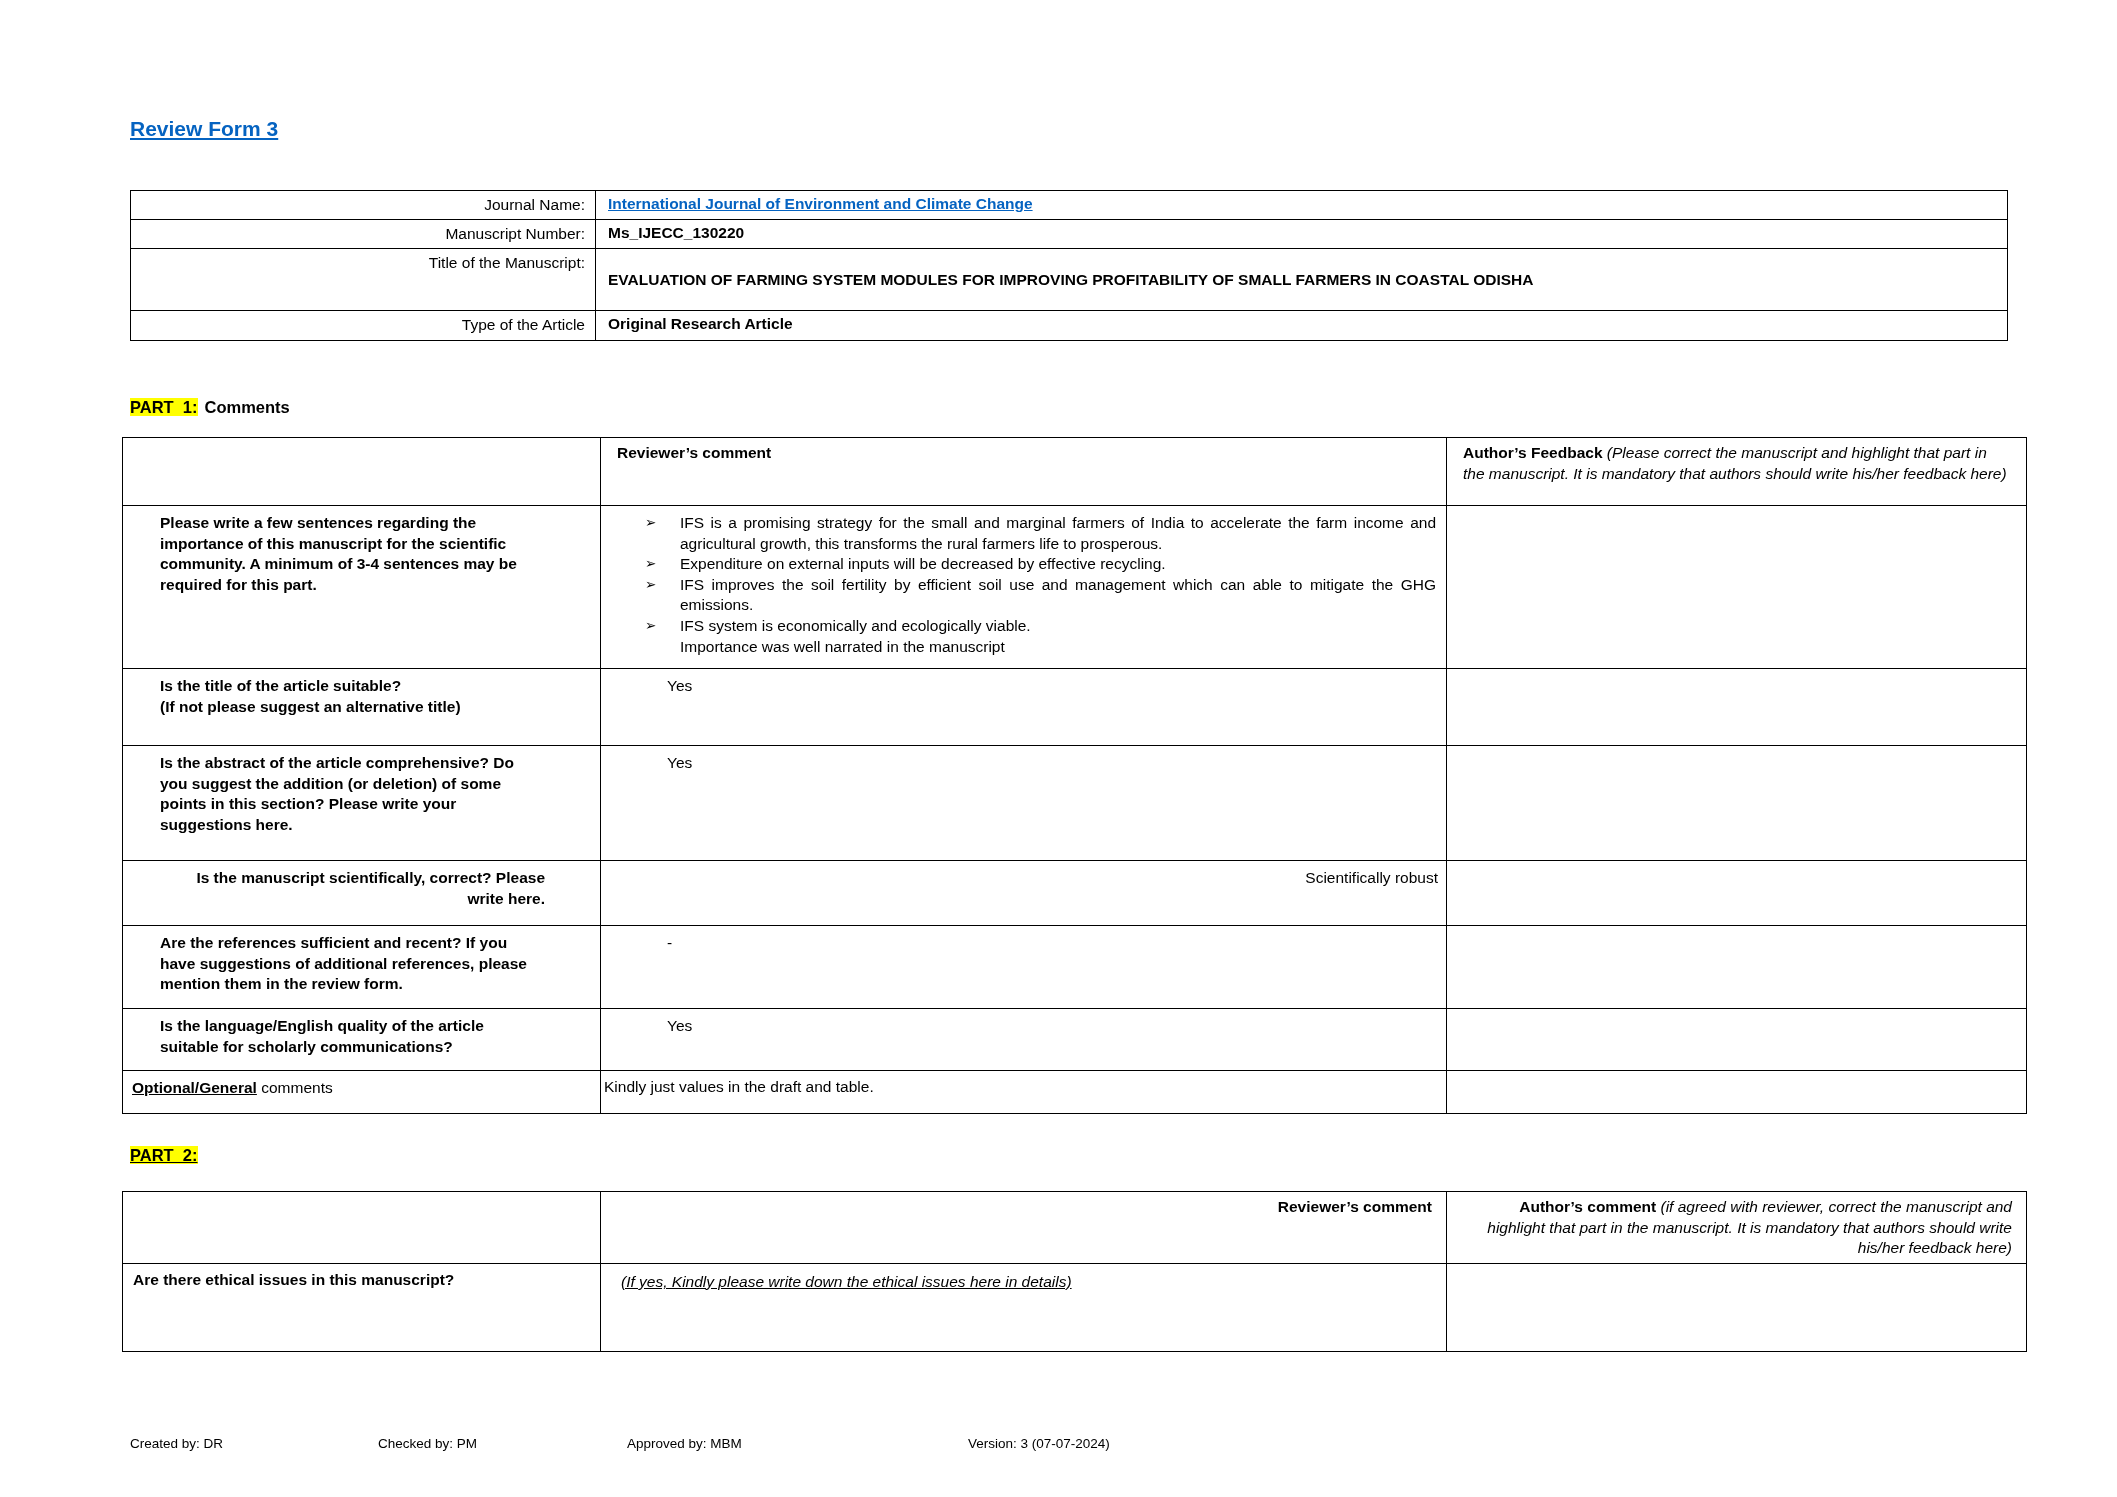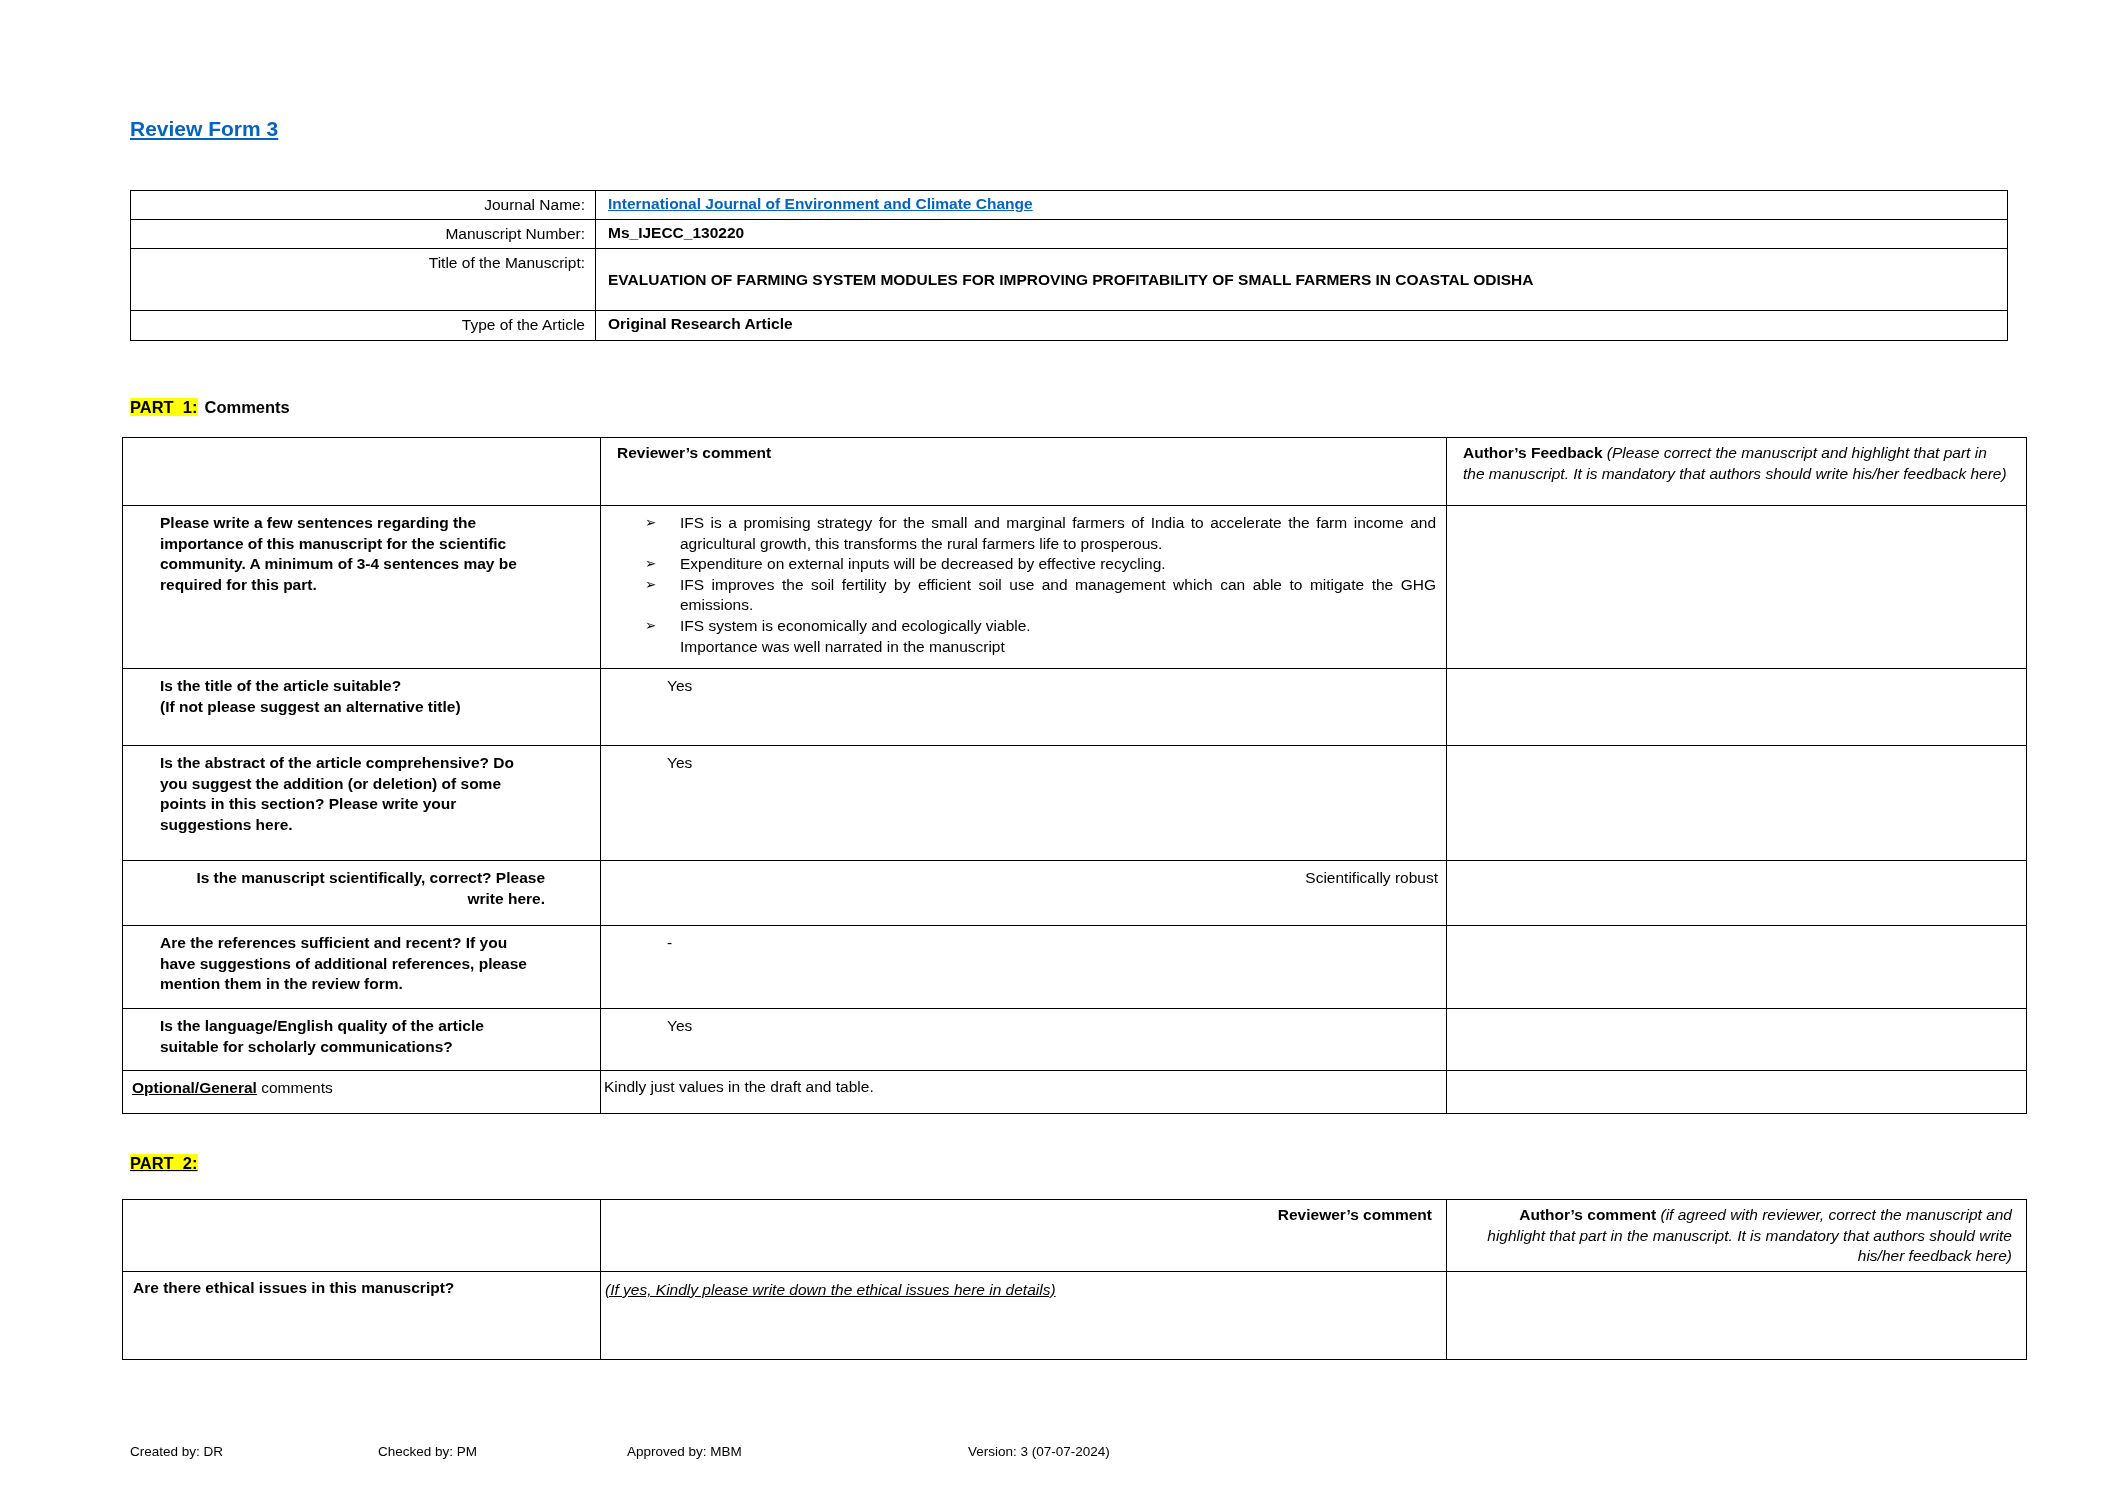--- a/index.html
+++ b/index.html
@@ -45,21 +45,21 @@
   .header-table tr.hr2 { height: 29px; }
   .header-table tr.hr3 { height: 62px; }
   .header-table tr.hr4 { height: 30px; }
   .header-table td.vmid { vertical-align: middle; }
   a.link { color: var(--link-color); font-weight: 700; text-decoration: underline; cursor: pointer; }
 
   
   .part-heading { margin: 57px 0 20px 0; font-size: 16.5px; font-weight: 700; }
   .part-heading .hl { background: var(--highlight); white-space: pre; }
   .part-heading .rest { margin-left: 7px; }
-  .part2-heading { margin: 40px 0 26px 0; }
+  .part2-heading { margin: 32px 0 26px 0; }
   .u { text-decoration: underline; }
   .b { font-weight: 700; }
   .i { font-style: italic; font-weight: 400; }
 
   
   .part-table { width: 1904px; margin-left: -8px; }
   .part-table col.c1 { width: 478px; }
   .part-table col.c2 { width: 846px; }
   .part-table col.c3 { width: 580px; }
   .hcell { font-weight: 700; padding: 5px 14px 4px 16px; }
@@ -67,21 +67,21 @@
   td.rc { padding: 7px 8px 4px 0; }
   td.rc.ans { padding-left: 66px; }
   td.rc.ans2 { padding: 6px 10px 4px 3px; }
   .bullet { display: flex; padding-left: 44px; }
   .bullet .g { flex: 0 0 35px; font-size: 13.5px; padding-top: 1px; }
   .bullet .t { flex: 1; text-align: justify; padding-right: 2px; }
   .trailing { padding-left: 79px; }
   td.q.opt { font-weight: 400; padding: 7px 10px 4px 9px; white-space: normal; }
   td.q.opt .b { text-decoration: underline; }
   td.q2 { font-weight: 700; vertical-align: middle; padding: 6px 20px 6px 10px; }
-  td.note { padding: 8px 14px 4px 4px; margin-top: 48px; }
+  td.note { padding: 8px 14px 4px 20px; margin-top: 48px; }
   td.note .iu { font-style: italic; text-decoration: underline; }
 
   tr.h68  { height: 68px; }
   tr.h163 { height: 163px; }
   tr.h77  { height: 77px; }
   tr.h115 { height: 115px; }
   tr.h65  { height: 65px; text-align: right; }
   tr.h83  { height: 83px; }
   tr.h62  { height: 62px; }
   tr.h43  { height: 43px; }

